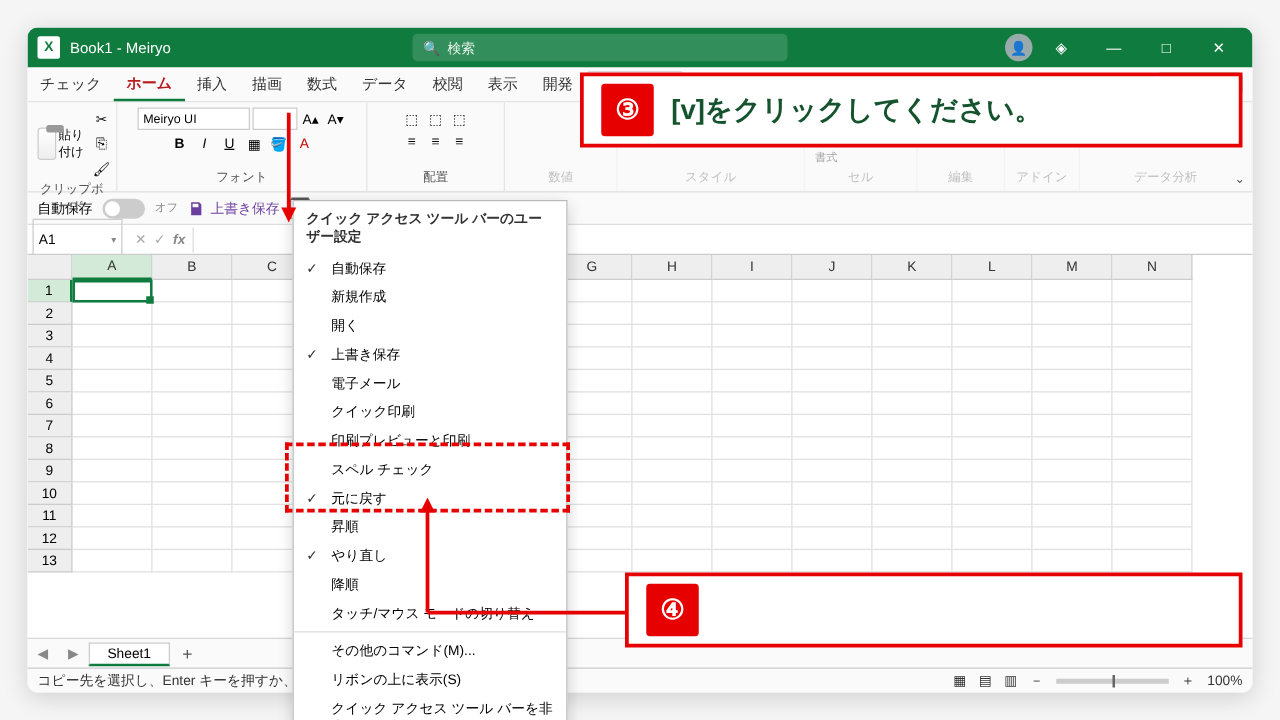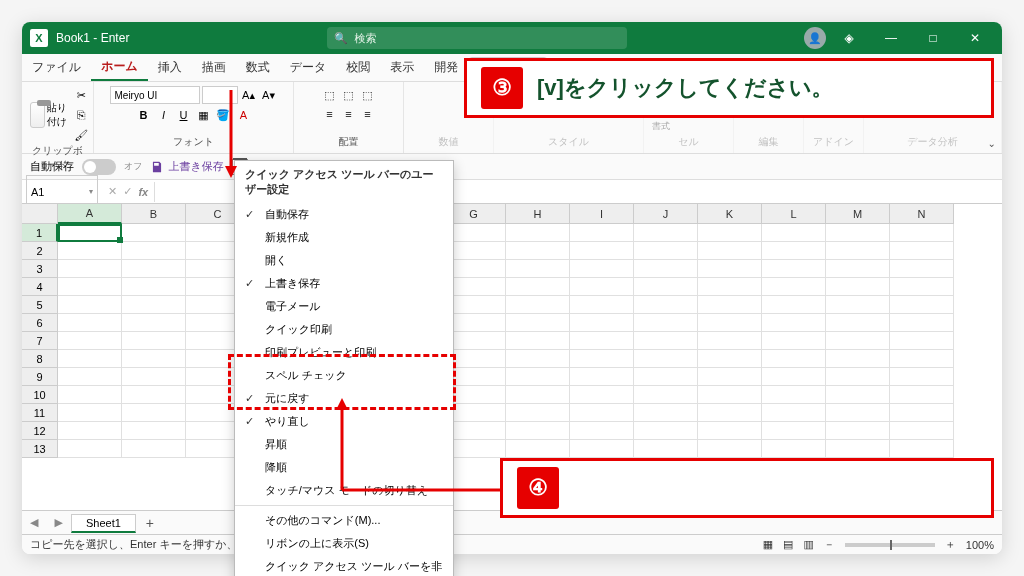--- a/index.html
+++ b/index.html
@@ -88,38 +88,38 @@
 
 .ribbon-chevron { position:absolute; right:6px; bottom:4px; font-size:10px; color:#555; }
 </style>
 </head>
 <body>
 
 <div class="window">
 
   <div class="titlebar">
     <div class="excel-icon">X</div>
-    <div class="title">Book1  -  Enter</div>
+    <div class="title">Book1  -  Meiryo</div>
     <div class="spacer"></div>
     <div class="searchbox">
       <span>🔍</span>
       <span>検索</span>
     </div>
     <div class="spacer"></div>
     <div class="right-icons">
       <div class="avatar">👤</div>
       <div class="tb-btn">◈</div>
       <div class="tb-btn">—</div>
       <div class="tb-btn">□</div>
       <div class="tb-btn">✕</div>
     </div>
   </div>
 
   <div class="tabs">
-    <div class="tab">ファイル</div>
+    <div class="tab">チェック</div>
     <div class="tab active">ホーム</div>
     <div class="tab">挿入</div>
     <div class="tab">描画</div>
     <div class="tab">数式</div>
     <div class="tab">データ</div>
     <div class="tab">校閲</div>
     <div class="tab">表示</div>
     <div class="tab">開発</div>
     <div class="comment-btn">💬 <span>コメント</span></div>
     <div class="share-btn">🔒 <span>共有</span> ▾</div>
@@ -494,22 +494,22 @@
   <div class="qat-menu-title">クイック アクセス ツール バーのユーザー設定</div>
   <div class="qat-menu-item checked">自動保存</div>
   <div class="qat-menu-item">新規作成</div>
   <div class="qat-menu-item">開く</div>
   <div class="qat-menu-item checked">上書き保存</div>
   <div class="qat-menu-item">電子メール</div>
   <div class="qat-menu-item">クイック印刷</div>
   <div class="qat-menu-item">印刷プレビューと印刷</div>
   <div class="qat-menu-item">スペル チェック</div>
   <div class="qat-menu-item checked">元に戻す</div>
+  <div class="qat-menu-item">昇順</div>
   <div class="qat-menu-item checked">やり直し</div>
-  <div class="qat-menu-item">昇順</div>
   <div class="qat-menu-item">降順</div>
   <div class="qat-menu-item">タッチ/マウス モードの切り替え</div>
   <div class="qat-menu-sep"></div>
   <div class="qat-menu-item">その他のコマンド(M)...</div>
   <div class="qat-menu-item">リボンの上に表示(S)</div>
   <div class="qat-menu-item">クイック アクセス ツール バーを非表示にする (H)</div>
 
 </div>
 
 <div class="dashed-box" style="left:228px; top:354px; width:228px; height:56px"></div>

